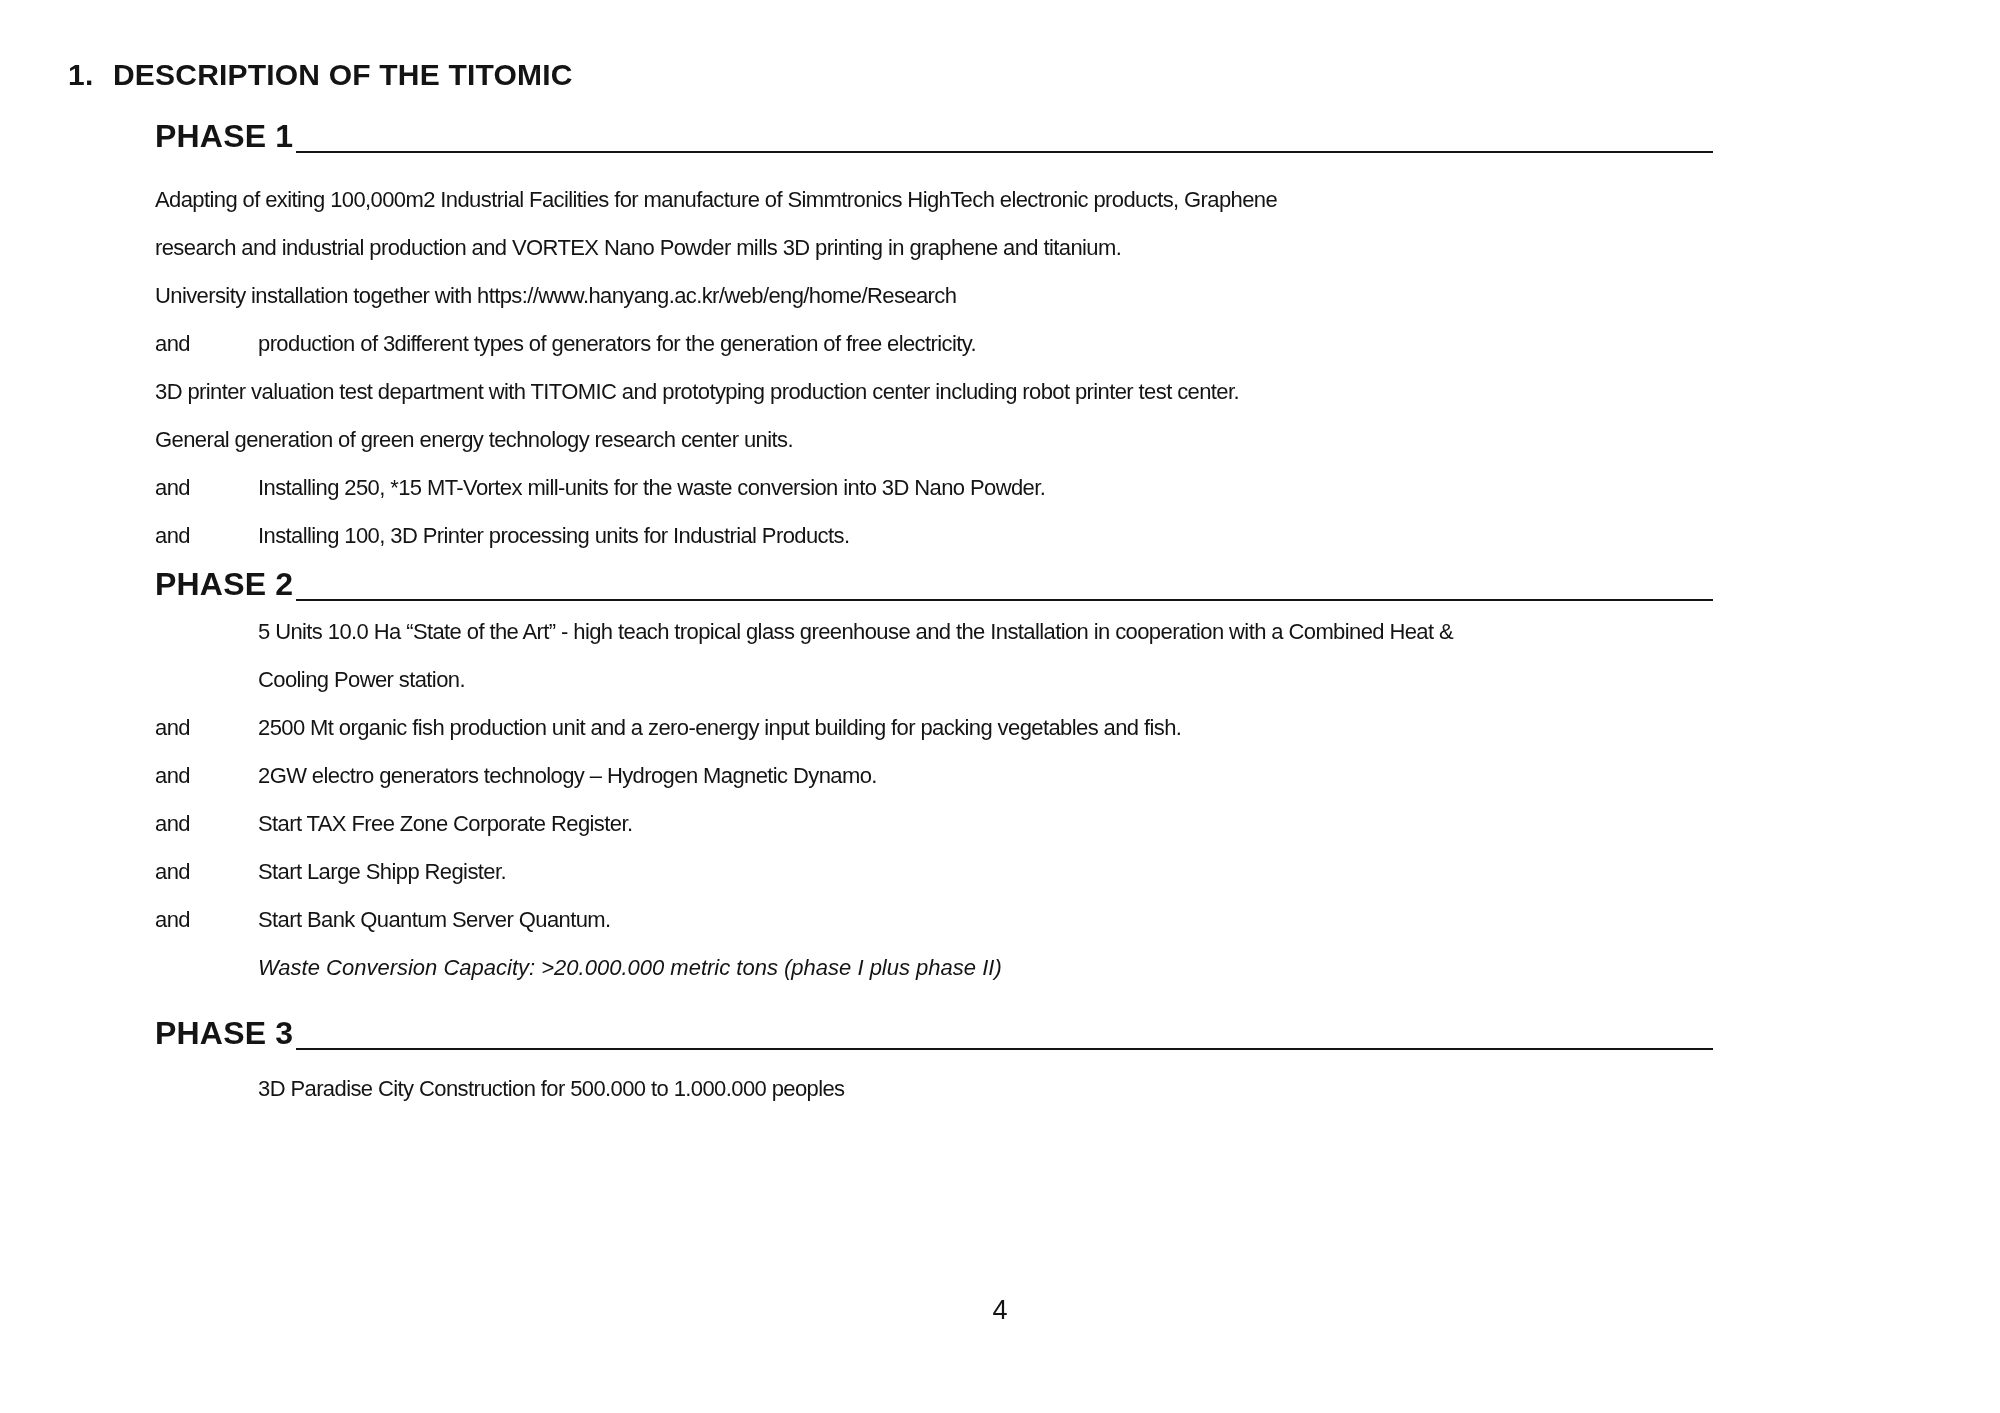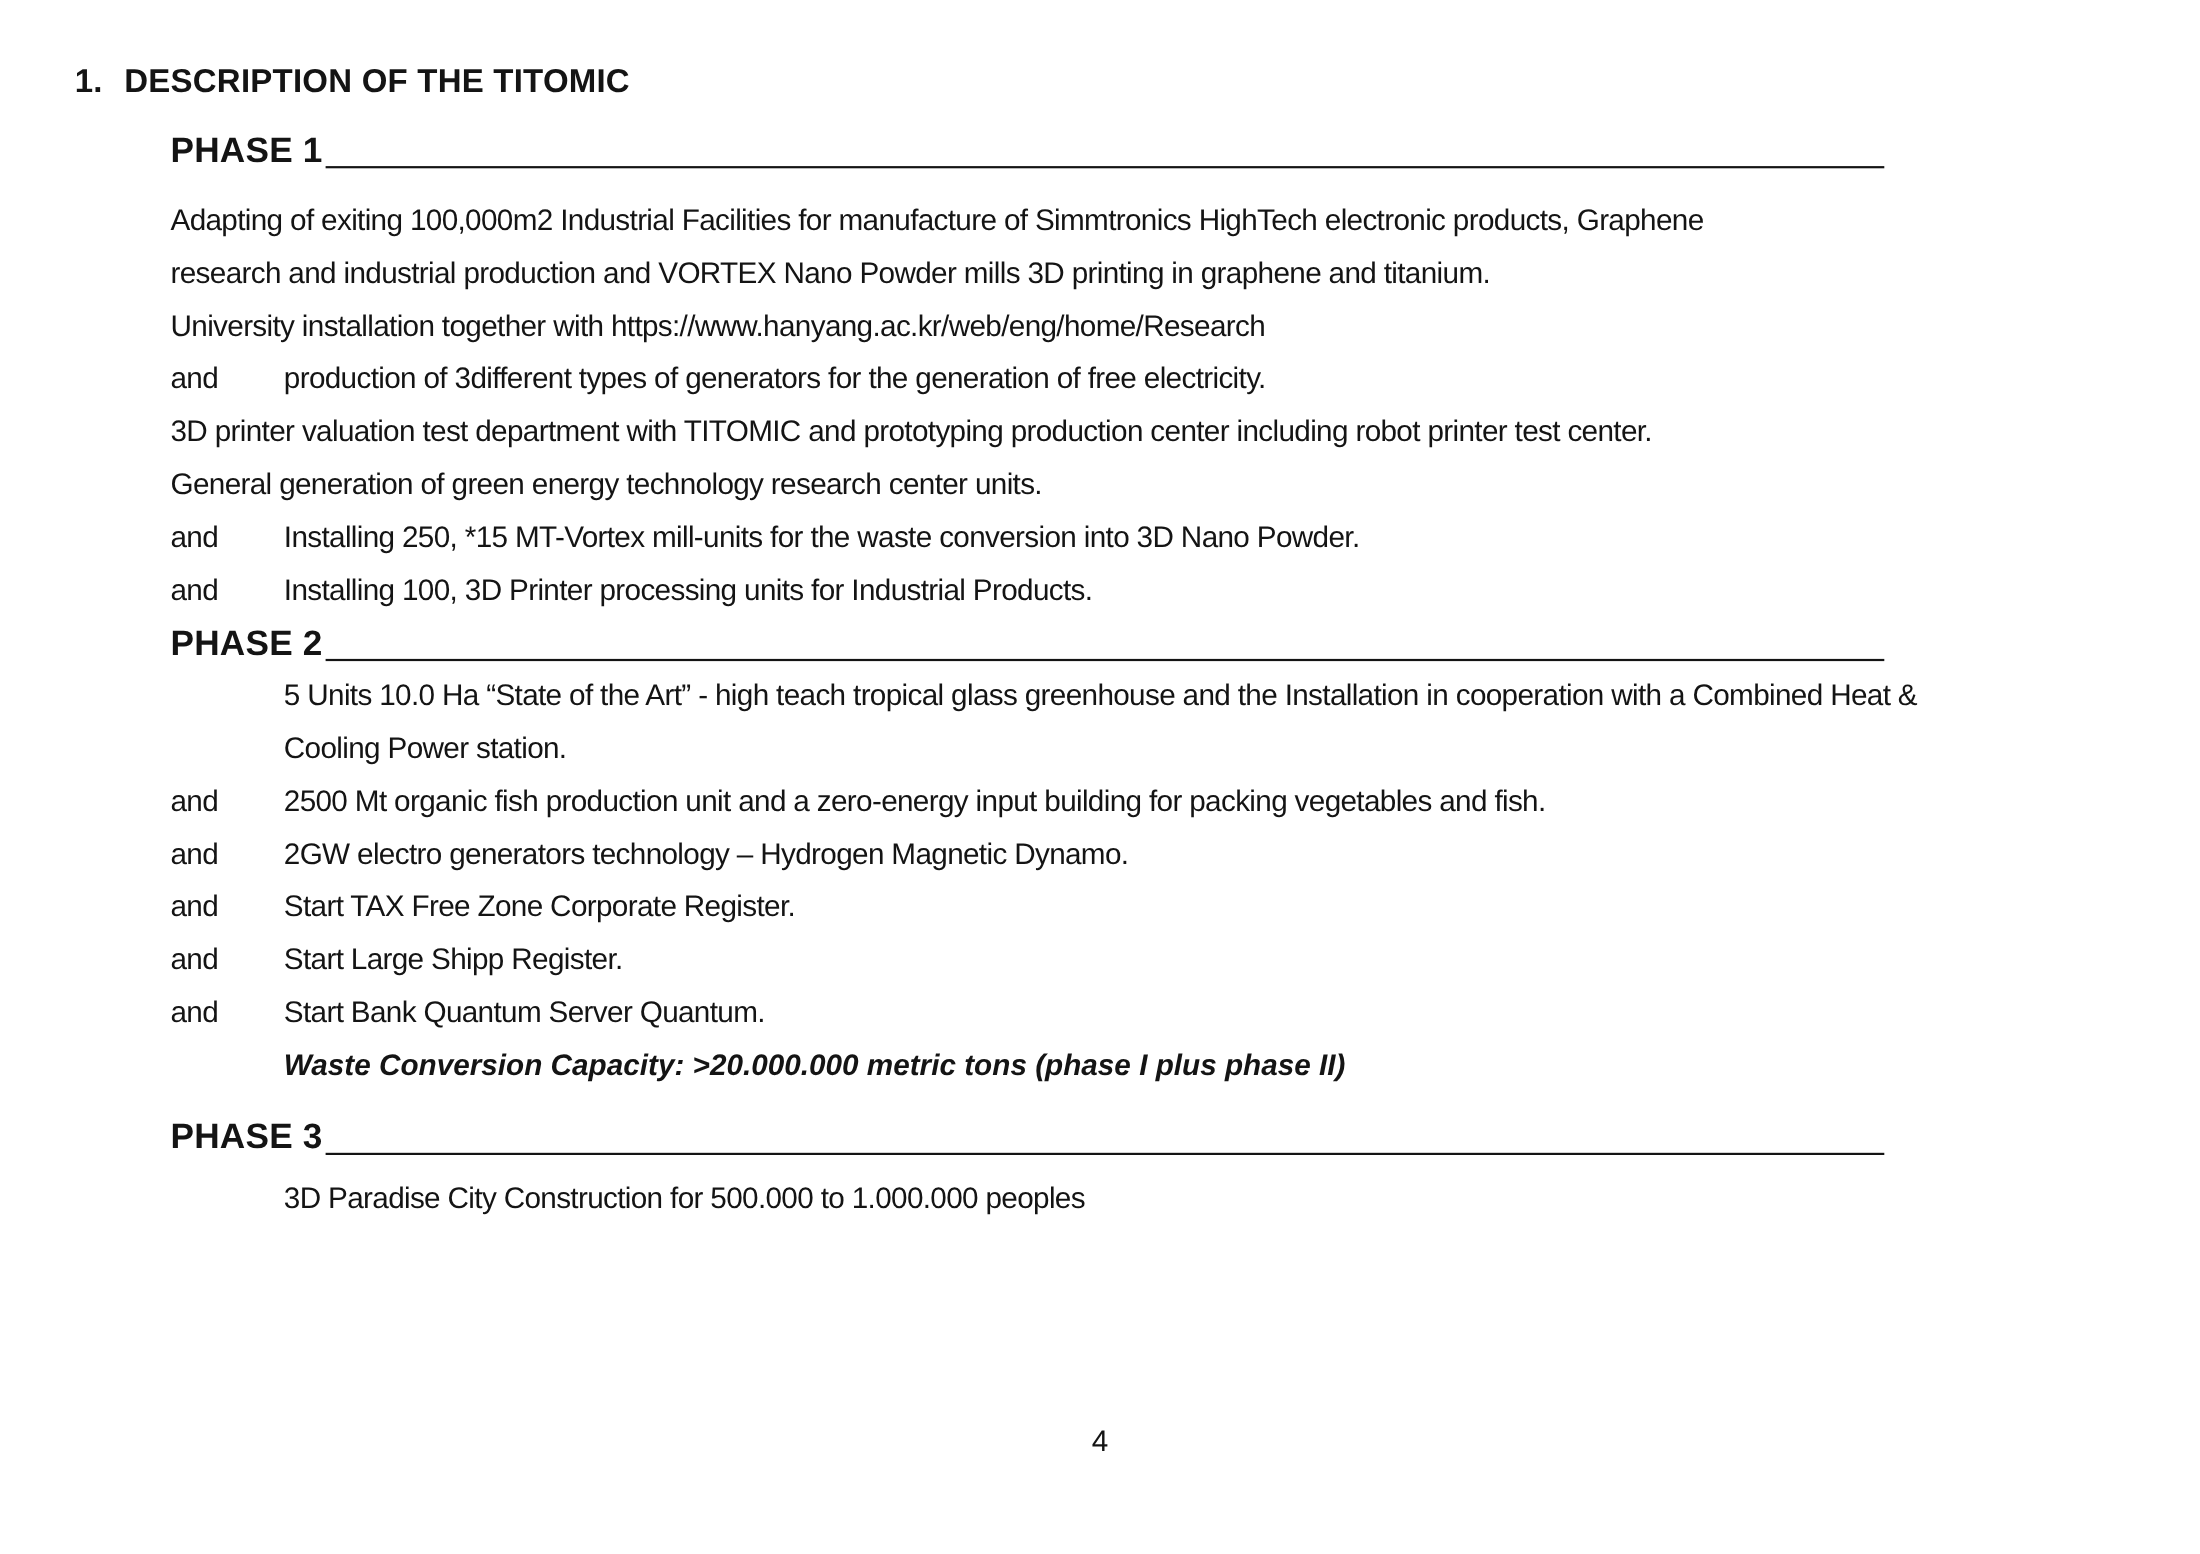--- a/index.html
+++ b/index.html
@@ -47,38 +47,38 @@
   }
   .phase-rule {
     flex: 1;
     align-self: flex-end;
     height: 0;
     border-bottom: 2px solid #141414;
     margin-bottom: 7px;
     margin-left: 3px;
   }
   .lines {
-    font-size: 27px;
+    font-size: 22px;
     letter-spacing: -0.6px;
   }
   .line-row {
     display: flex;
     height: 48px;
     line-height: 48px;
     white-space: pre;
   }
   .line-label {
     flex: 0 0 103px;
     width: 103px;
   }
   .line-text {
     flex: 1 1 auto;
   }
   .line-row.bold-italic .line-text {
-    font-weight: 700;
+    font-weight: 400;
     font-style: italic;
     letter-spacing: 0;
   }
   .phase-section-1 .lines { margin-top: 16px; }
   .phase-section-2 .lines { margin-top: 0; }
   .phase-section-3 { margin-top: 17px; }
   .phase-section-3 .lines { margin-top: 8px; }
   .page-number {
     position: absolute;
     top: 1286px;

